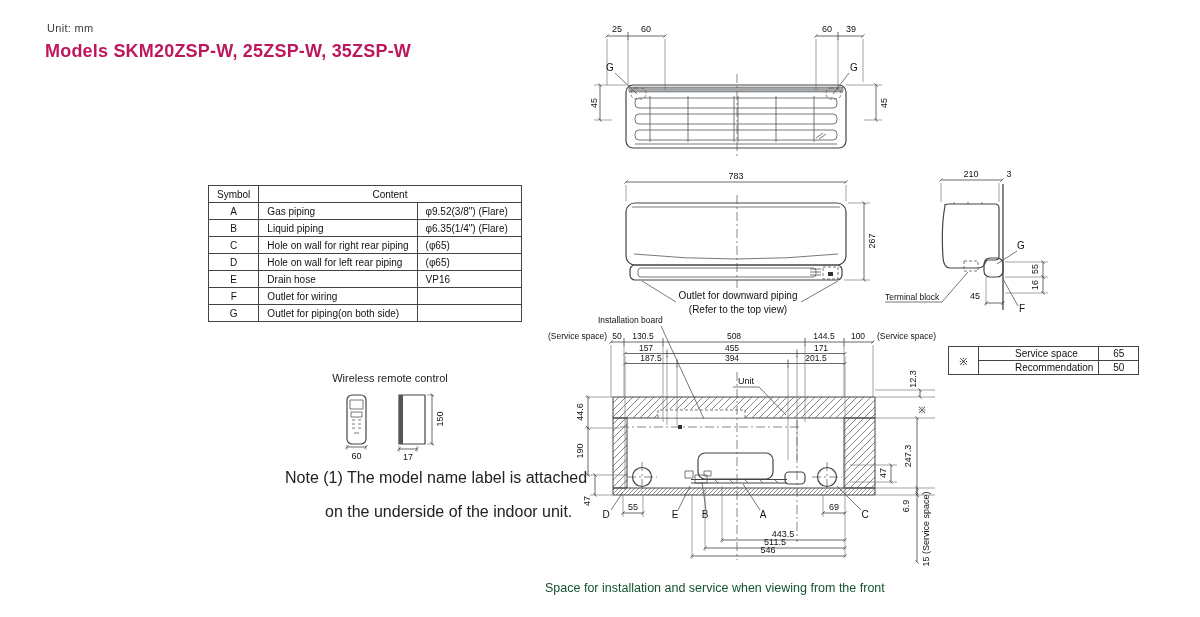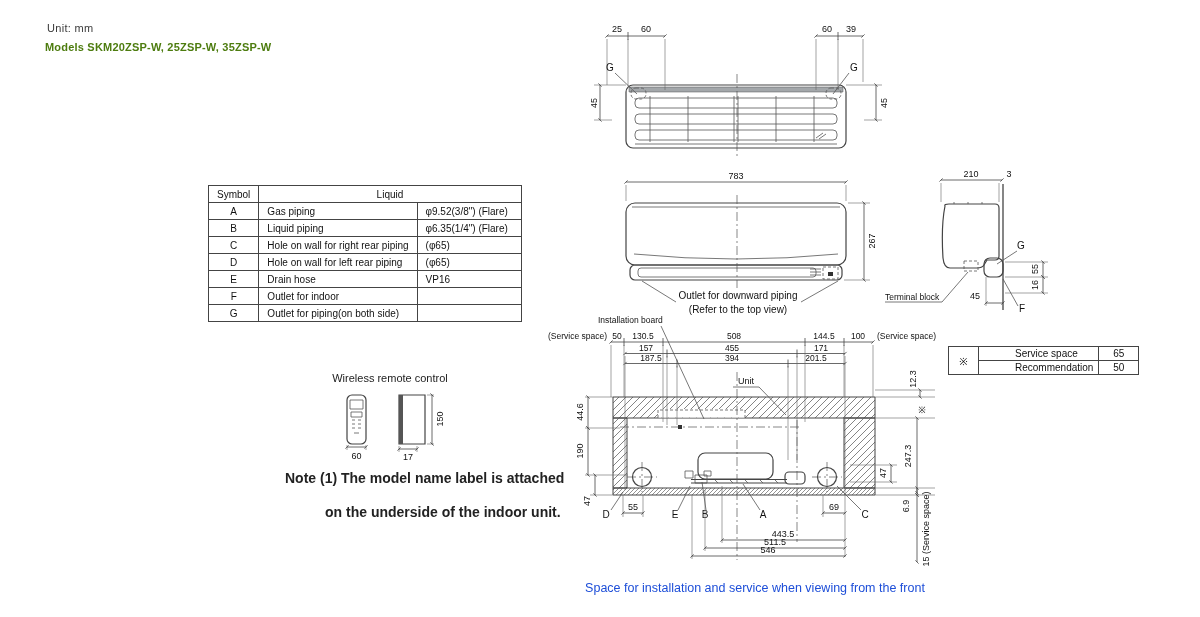--- a/index.html
+++ b/index.html
@@ -1,39 +1,39 @@
 <!DOCTYPE html>
 <html><head>
 <meta charset="utf-8">
 <style>
   * { margin:0; padding:0; box-sizing:border-box; }
   body { background:#fff; font-family:"Liberation Sans", sans-serif; }
   .page { position:relative; width:1200px; height:617px; background:#ffffff; overflow:hidden; color:#222; }
   .abs { position:absolute; }
 
   .unit-label { font-size:11px; color:#3a3a3a; letter-spacing:.3px; }
-  .title { font-size:11px; font-weight:bold; color:#4d7c0f; letter-spacing:.2px; }
+  .title { font-size:18px; font-weight:bold; color:#be185d; letter-spacing:.2px; }
 
   
   table.spec { border-collapse:collapse; font-size:10px; color:#111; table-layout:fixed; }
   table.spec td { border:1px solid #444; padding:1px 8px; height:17px; white-space:nowrap; overflow:hidden; }
   table.spec td.sym { text-align:center; width:37px; }
   table.spec td.lbl { width:148px; }
   table.spec td.val { width:104px; }
   table.spec td.hdr { text-align:center; }
 
   table.svc { border-collapse:collapse; font-size:10px; color:#111; }
   table.svc td { border:1px solid #444; padding:0 5px; height:14px; white-space:nowrap; }
   table.svc td.mark { text-align:center; width:30px; }
   table.svc td.l { width:88px;padding-left:36px; }
   table.svc td.v { width:40px; text-align:center; }
 
-  .note { font-size:14px; color:#222; line-height:12px;font-weight:bold; }
+  .note { font-size:16px; color:#222; line-height:12px; }
   .remote-title { font-size:11px; color:#222; text-align:center; }
-  .caption { font-size:12.5px; color:#1d4ed8; text-align:center; }
+  .caption { font-size:12.5px; color:#14532d; }
 
   svg { position:absolute; overflow:visible; }
   svg line, svg path, svg rect, svg circle { vector-effect:non-scaling-stroke; }
   .outline { fill:none; stroke:#444; stroke-width:1.2; }
   .thin  { fill:none; stroke:#555; stroke-width:0.8; }
   .dim   { fill:none; stroke:#444; stroke-width:0.8; }
   .ext   { fill:none; stroke:#666; stroke-width:0.6; }
   .dash  { fill:none; stroke:#555; stroke-width:0.8; stroke-dasharray:3 2; }
   .cline { fill:none; stroke:#555; stroke-width:0.7; stroke-dasharray:9 3 2 3; }
   text.d  { font-size:9px; fill:#111; text-anchor:middle; }
@@ -60,21 +60,21 @@
     </defs>
   </svg>
 
   <div class="abs unit-label" style="left:47px; top:22px;">Unit: mm</div>
   <div class="abs title" style="left:45px; top:41px;">Models SKM20ZSP-W, 25ZSP-W, 35ZSP-W</div>
 
   <table class="spec abs" style="left:208px; top:185px;">
     <tbody>
         <tr>
       <td class="sym hdr">Symbol</td>
-      <td class="hdr" colspan="2">Liquid</td>
+      <td class="hdr" colspan="2">Content</td>
     </tr>
     <tr>
           <td class="sym">A</td>
           <td class="lbl">Gas piping</td>
           <td class="val">φ9.52(3/8") (Flare)</td>
         </tr>
     <tr>
           <td class="sym">B</td>
           <td class="lbl">Liquid piping</td>
           <td class="val">φ6.35(1/4") (Flare)</td>
@@ -89,21 +89,21 @@
           <td class="lbl">Hole on wall for left rear piping</td>
           <td class="val">(φ65)</td>
         </tr>
     <tr>
           <td class="sym">E</td>
           <td class="lbl">Drain hose</td>
           <td class="val">VP16</td>
         </tr>
     <tr>
           <td class="sym">F</td>
-          <td class="lbl">Outlet for indoor</td>
+          <td class="lbl">Outlet for wiring</td>
           <td class="val"></td>
         </tr>
     <tr>
           <td class="sym">G</td>
           <td class="lbl">Outlet for piping(on both side)</td>
           <td class="val"></td>
         </tr>
   </tbody>
     </table>
 

